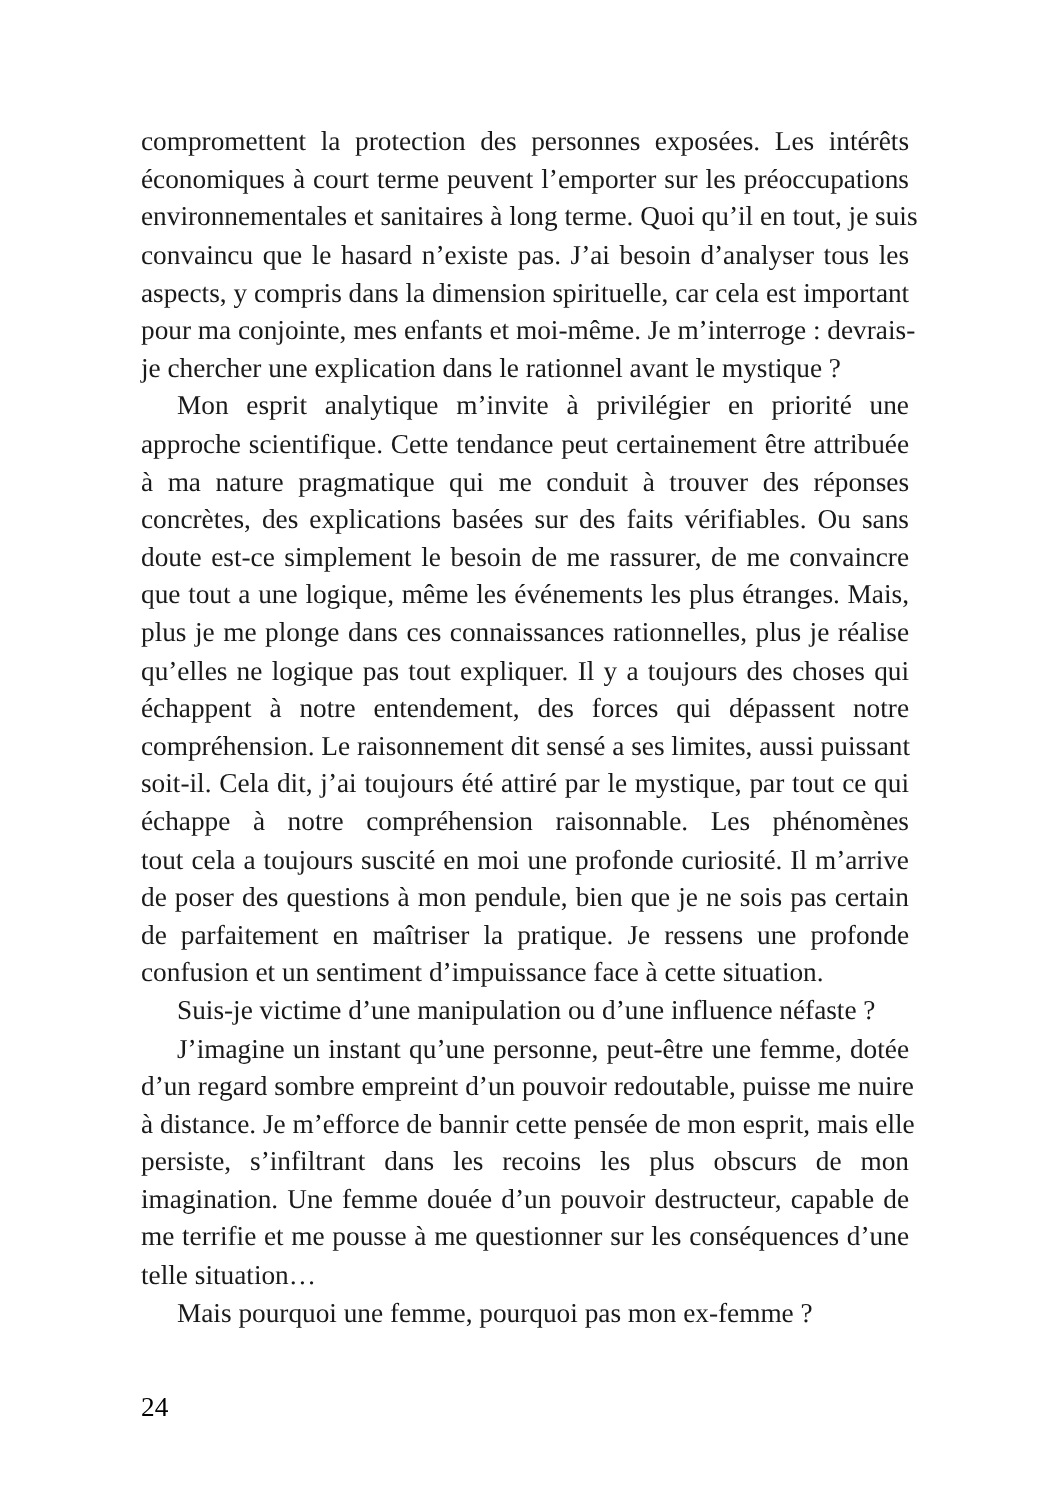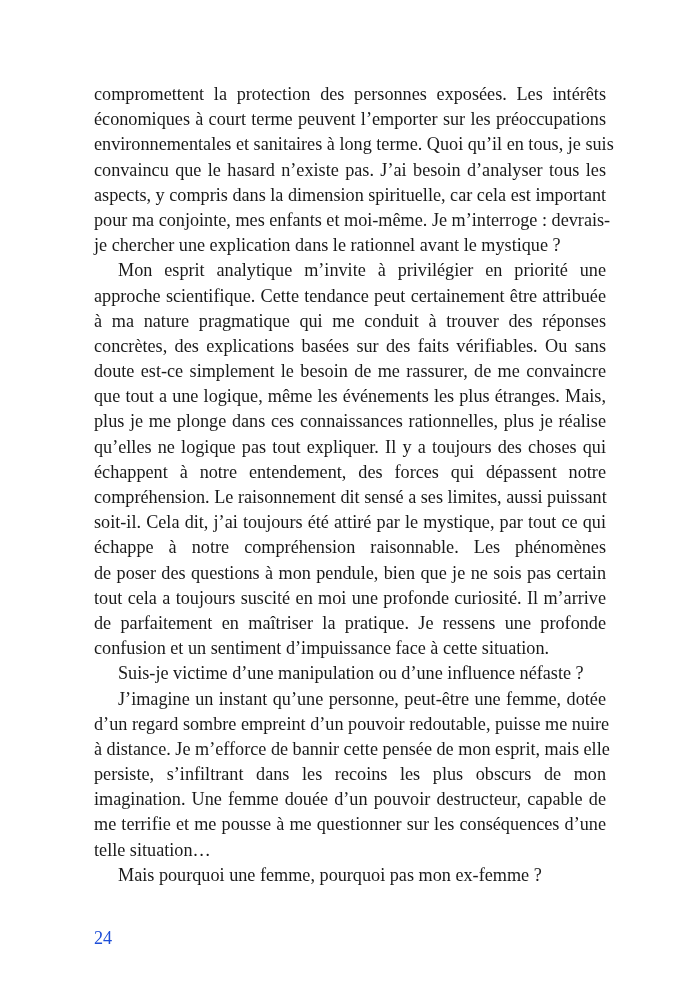--- a/index.html
+++ b/index.html
@@ -52,54 +52,54 @@
     padding-left: 24px;
     font-family: Liberation Serif, serif;
   }
   .page-number {
     position: absolute;
     left: 94px;
     top: 914px;
     font-family: "Liberation Serif", "DejaVu Serif", serif;
     font-size: 18.2px;
     line-height: 25px;
-    color: #1d4ed8;
+    color: #000000;
   }
 </style>
 </head>
 <body>
 
 <div class="page">
   <div class="text-block">
 
     <div class="paragraph">
       <span class="line">compromettent la protection des personnes exposées. Les intérêts</span>
       <span class="line">économiques à court terme peuvent l’emporter sur les préoccupations</span>
-      <span class="line">environnementales et sanitaires à long terme. Quoi qu’il en tous, je suis</span>
+      <span class="line">environnementales et sanitaires à long terme. Quoi qu’il en tout, je suis</span>
       <span class="line">convaincu que le hasard n’existe pas. J’ai besoin d’analyser tous les</span>
       <span class="line">aspects, y compris dans la dimension spirituelle, car cela est important</span>
       <span class="line">pour ma conjointe, mes enfants et moi-même. Je m’interroge : devrais-</span>
       <span class="line last">je chercher une explication dans le rationnel avant le mystique ?</span>
     </div>
 
     <div class="paragraph">
       <span class="line indent">Mon esprit analytique m’invite à privilégier en priorité une</span>
       <span class="line">approche scientifique. Cette tendance peut certainement être attribuée</span>
       <span class="line">à ma nature pragmatique qui me conduit à trouver des réponses</span>
       <span class="line">concrètes, des explications basées sur des faits vérifiables. Ou sans</span>
       <span class="line">doute est-ce simplement le besoin de me rassurer, de me convaincre</span>
       <span class="line">que tout a une logique, même les événements les plus étranges. Mais,</span>
       <span class="line">plus je me plonge dans ces connaissances rationnelles, plus je réalise</span>
       <span class="line">qu’elles ne logique pas tout expliquer. Il y a toujours des choses qui</span>
       <span class="line">échappent à notre entendement, des forces qui dépassent notre</span>
       <span class="line">compréhension. Le raisonnement dit sensé a ses limites, aussi puissant</span>
       <span class="line">soit-il. Cela dit, j’ai toujours été attiré par le mystique, par tout ce qui</span>
       <span class="line">échappe à notre compréhension raisonnable. Les phénomènes</span>
+      <span class="line">tout cela a toujours suscité en moi une profonde curiosité. Il m’arrive</span>
       <span class="line">de poser des questions à mon pendule, bien que je ne sois pas certain</span>
-      <span class="line">tout cela a toujours suscité en moi une profonde curiosité. Il m’arrive</span>
       <span class="line">de parfaitement en maîtriser la pratique. Je ressens une profonde</span>
       <span class="line last">confusion et un sentiment d’impuissance face à cette situation.</span>
     </div>
 
     <div class="paragraph">
       <span class="line indent last">Suis-je victime d’une manipulation ou d’une influence néfaste ?</span>
     </div>
 
     <div class="paragraph">
       <span class="line indent">J’imagine un instant qu’une personne, peut-être une femme, dotée</span>

